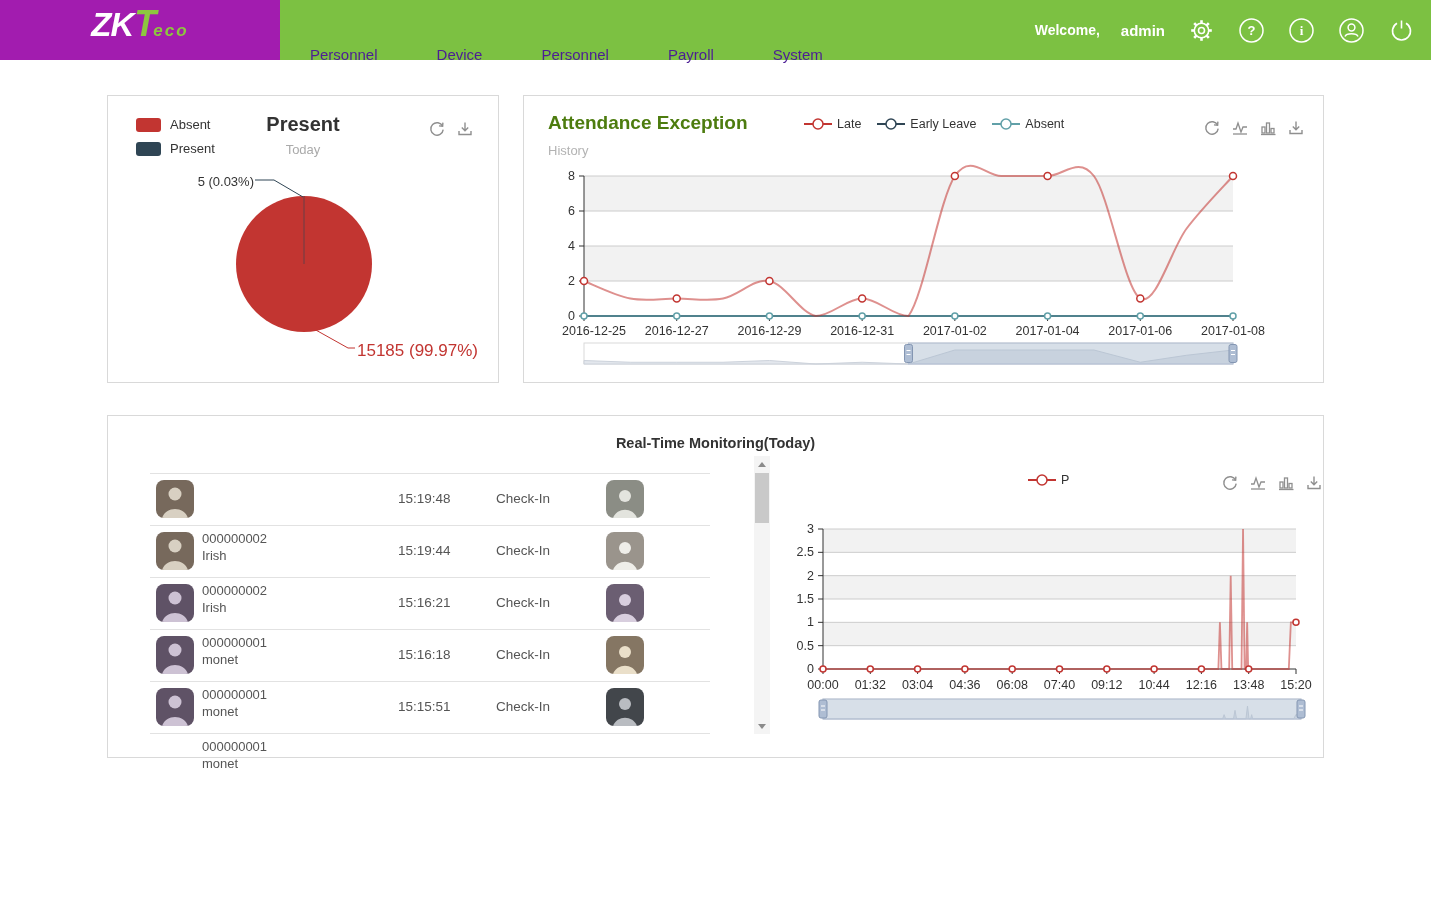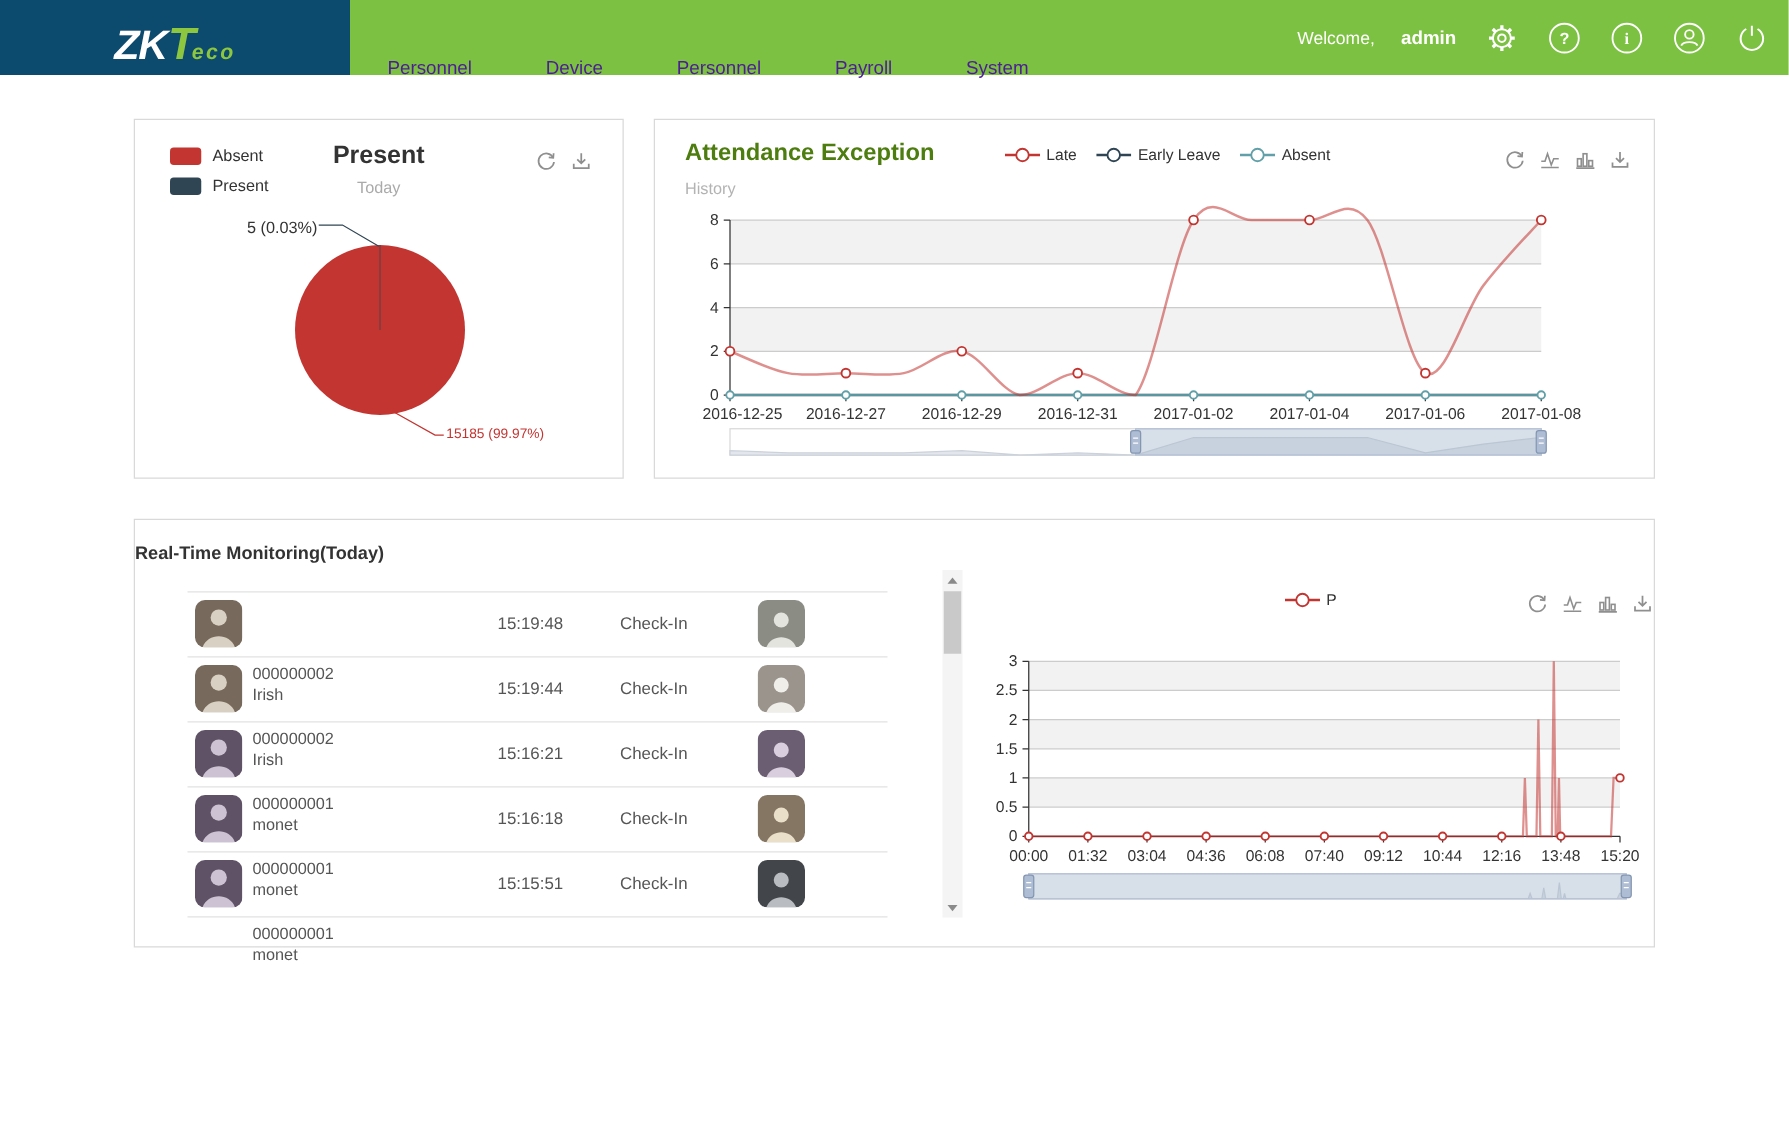--- a/index.html
+++ b/index.html
@@ -3,66 +3,66 @@
 <meta charset="utf-8">
 <style>
   html,body{margin:0;padding:0;}
   body{
     width:1431px;height:912px;position:relative;background:#fff;
     font-family:"Liberation Sans","DejaVu Sans",sans-serif;color:#333;
     overflow:hidden;
   }
   
   .topbar{position:absolute;left:0;top:0;width:1431px;height:60px;background:#7cc142;}
-  .logo-block{position:absolute;left:0;top:0;width:280px;height:60px;background:#0c4a6e;
-    display:flex;align-items:baseline;justify-content:center;padding-top:14px;box-sizing:border-box;}
+  .logo-block{position:absolute;left:0;top:0;width:280px;height:60px;background:#a21caf;
+    display:flex;align-items:baseline;justify-content:center;padding-top:3px;box-sizing:border-box;}
   .logo-zk{color:#fff;font-size:33px;font-weight:900;font-style:italic;letter-spacing:-1px;}
   .logo-t{color:#8dc63f;font-size:36px;font-weight:900;font-style:italic;margin-left:1px;}
   .logo-eco{color:#8dc63f;font-size:17px;font-weight:800;font-style:italic;letter-spacing:2px;margin-left:-3px;}
   .nav{position:absolute;left:310px;top:0;height:60px;display:flex;align-items:center;gap:59px;}
   .nav-item{font-size:15px;color:#4c1d95;cursor:pointer;white-space:nowrap;margin-top:48px;}
   .user-area{position:absolute;right:16px;top:0;height:60px;display:flex;align-items:center;gap:23px;}
-  .welcome{color:#fff;font-size:14px;font-weight:normal;margin-right:-2px;}
+  .welcome{color:#fff;font-size:14px;font-weight:bold;margin-right:-2px;}
   .username{color:#fff;font-size:15px;font-weight:bold;}
   .hicon{width:27px;height:27px;display:block;cursor:pointer;}
   .hicon svg{display:block;}
   
   .card{position:absolute;background:#fff;border:1px solid #d9d9d9;box-sizing:border-box;}
   #card-pie{left:107px;top:95px;width:392px;height:288px;}
   #card-exc{left:523px;top:95px;width:801px;height:288px;}
   #card-mon{left:107px;top:415px;width:1217px;height:343px;}
   .abs{position:absolute;}
   .chart-svg{position:absolute;left:0;top:0;}
   
   .pie-title{left:0;top:17px;width:100%;text-align:center;font-size:20px;font-weight:bold;color:#333;}
   .pie-sub{left:0;top:46px;width:100%;text-align:center;font-size:13px;color:#aaa;}
   .legend-row{display:flex;align-items:center;gap:9px;}
   .swatch{width:25px;height:14px;border-radius:3px;}
   .sw-absent{background:#c23531;}
   .sw-present{background:#2f4554;}
   .legend-label{font-size:13px;color:#333;}
   .pie-label-small{left:0;top:78px;width:146px;text-align:right;font-size:13px;color:#333;}
-  .pie-label-large{left:249px;top:245px;font-size:11px;color:#c23531;}
+  .pie-label-large{left:249px;top:245px;font-size:17px;color:#c23531;}
   .toolbox{display:flex;align-items:center;gap:10px;}
   .tbicon{width:18px;height:18px;cursor:pointer;}
   .tbicon svg{display:block;}
   
   .exc-title{left:24px;top:16px;font-size:19px;font-weight:bold;color:#4d7c0f;}
   .exc-sub{left:24px;top:47px;font-size:13px;color:#b3b3b3;}
   .line-legend{display:flex;align-items:center;gap:16px;}
   .line-legend .item{display:flex;align-items:center;gap:5px;cursor:pointer;}
   .line-legend .lbl{font-size:12.5px;color:#333;text-align:center;}
   .lg-late line,.lg-late circle{stroke:#c23531;}
   .lg-early line,.lg-early circle{stroke:#2f4554;}
   .lg-absent line,.lg-absent circle{stroke:#61a0a8;}
   .lg-p line,.lg-p circle{stroke:#c23531;}
   .lg-svg line{stroke-width:2;}
   .lg-svg circle{fill:#fff;stroke-width:1.5;}
   
-  .mon-title{left:0;top:19px;width:100%;font-size:14.5px;font-weight:bold;color:#333;}
+  .mon-title{left:0;top:19px;width:100%;text-align:center;font-size:14.5px;font-weight:bold;color:#333;}
   .mon-table{left:42px;top:57px;width:560px;}
   .mrow{position:relative;height:51px;border-top:1px solid #e2e2e2;}
   .mrow:last-child{border-bottom:1px solid #e2e2e2;}
   .ph{position:absolute;width:38px;height:38px;border-radius:8px;overflow:hidden;top:6px;}
   .ph svg{display:block;}
   .ph-a{left:6px;}
   .ph-b{left:456px;}
   .idname{position:absolute;left:52px;top:9px;font-size:13px;color:#555;line-height:17px;margin-top:47px;}
   .mtime{position:absolute;left:248px;top:17px;font-size:13.5px;color:#555;}
   .mstatus{position:absolute;left:346px;top:17px;font-size:13.5px;color:#555;}

